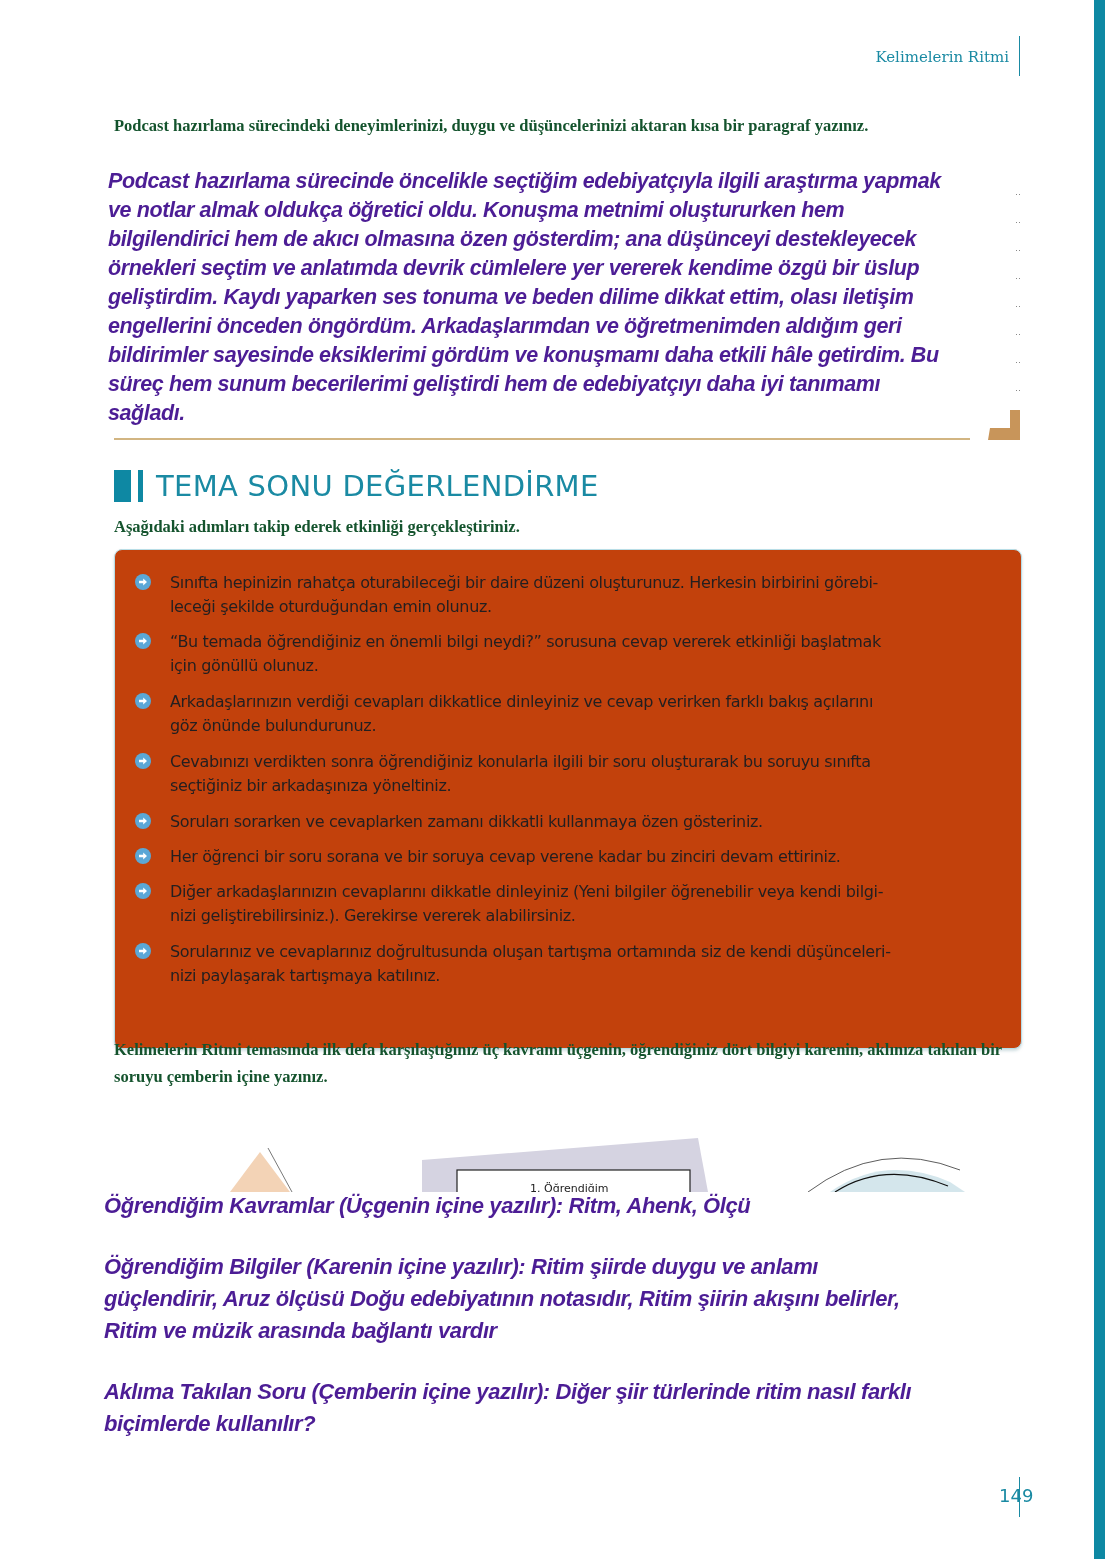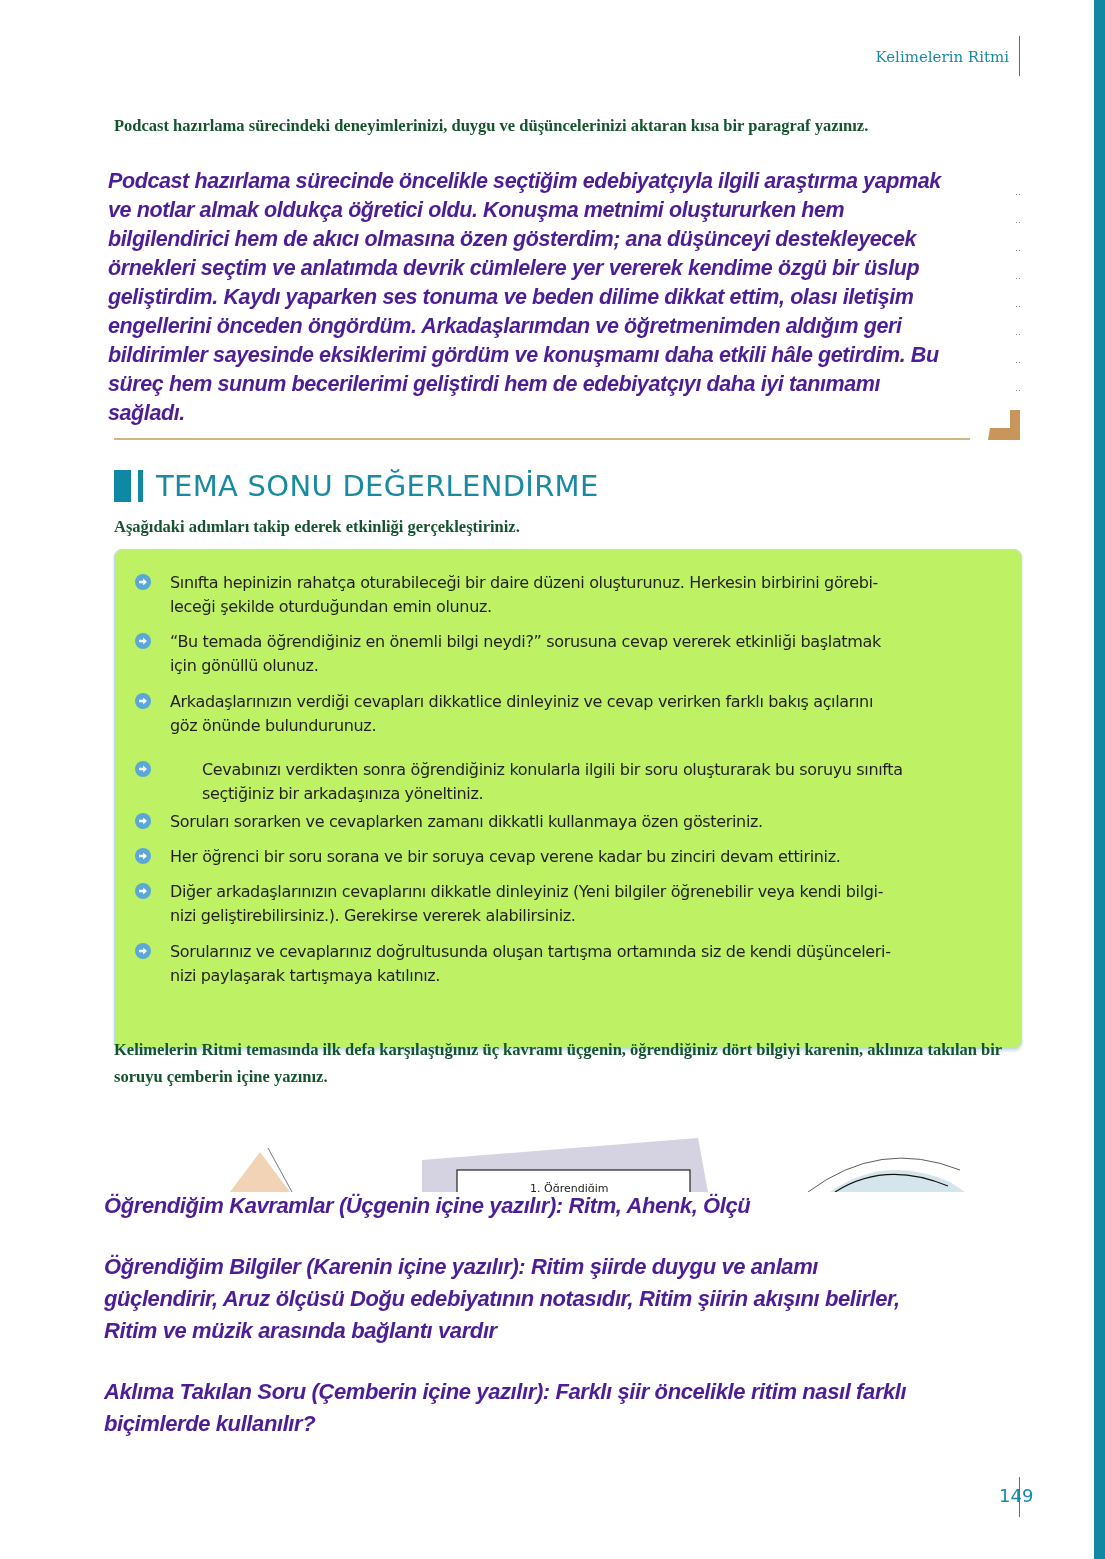--- a/index.html
+++ b/index.html
@@ -47,21 +47,21 @@
     position: absolute; left: 114px; top: 468px; height: 36px; display: flex; align-items: center;
   }
   .title-block1 { width: 17px; height: 32px; background: #0e88a3; }
   .title-block2 { width: 5px; height: 32px; background: #0e88a3; margin-left: 7px; }
   .title-text {
     margin-left: 13px; font-family: "DejaVu Sans", sans-serif; font-size: 29px;
     color: #1a8aa3; letter-spacing: 0.3px;
   }
   .steps-box {
     position: absolute; left: 114px; top: 549px; width: 906px; height: 498px;
-    border: 1.5px solid #b8dde6; border-radius: 8px; background: #bef264;
+    border: 1.5px solid #b8dde6; border-radius: 8px; background: #c2410c;
     box-shadow: 0 2px 3px rgba(120,160,170,0.35);
   }
   .step {
     position: absolute; left: 20px; width: 880px; display: flex;
   }
   .step-icon {
     width: 16px; height: 16px; border-radius: 50%; background: #5ba7d6;
     margin-top: 3px; flex: 0 0 16px; position: relative;
   }
   .step-icon svg { position: absolute; left: 0; top: 0; }
@@ -153,21 +153,21 @@
     <span class="step-icon">
         <svg width="16" height="16" viewBox="0 0 16 16">
           <path d="M4 6.8h4.2V4.5L12 8l-3.8 3.5V9.2H4z" fill="#fff"></path>
         </svg>
       </span>
     <div class="step-text">
         <div>Arkadaşlarınızın verdiği cevapları dikkatlice dinleyiniz ve cevap verirken farklı bakış açılarını</div>
         <div>göz önünde bulundurunuz.</div>
       </div>
   </div>
-  <div class="step" style="top:208px;gap:32px;">
+  <div class="step" style="top:200px;">
     <span class="step-icon">
         <svg width="16" height="16" viewBox="0 0 16 16">
           <path d="M4 6.8h4.2V4.5L12 8l-3.8 3.5V9.2H4z" fill="#fff"></path>
         </svg>
       </span>
     <div class="step-text">
         <div>Cevabınızı verdikten sonra öğrendiğiniz konularla ilgili bir soru oluşturarak bu soruyu sınıfta</div>
         <div>seçtiğiniz bir arkadaşınıza yöneltiniz.</div>
       </div>
   </div>
@@ -237,18 +237,18 @@
   </g>
 </svg>
 
 <div class="answer" style="top:1190px; font-size:22px; line-height:32px; width:940px; left:104px;">
   <div>Öğrendiğim Kavramlar (Üçgenin içine yazılır): Ritm, Ahenk, Ölçü</div>
   <div style="height:29px"></div>
   <div>Öğrendiğim Bilgiler (Karenin içine yazılır): Ritim şiirde duygu ve anlamı</div>
   <div>güçlendirir, Aruz ölçüsü Doğu edebiyatının notasıdır, Ritim şiirin akışını belirler,</div>
   <div>Ritim ve müzik arasında bağlantı vardır</div>
   <div style="height:29px"></div>
-  <div>Aklıma Takılan Soru (Çemberin içine yazılır): Farklı şiir öncelikle ritim nasıl farklı</div>
+  <div>Aklıma Takılan Soru (Çemberin içine yazılır): Diğer şiir türlerinde ritim nasıl farklı</div>
   <div>biçimlerde kullanılır?</div>
 </div>
 
 <div class="page-number">149</div>
 <div class="foot-rule"></div>
 
 </body></html>

